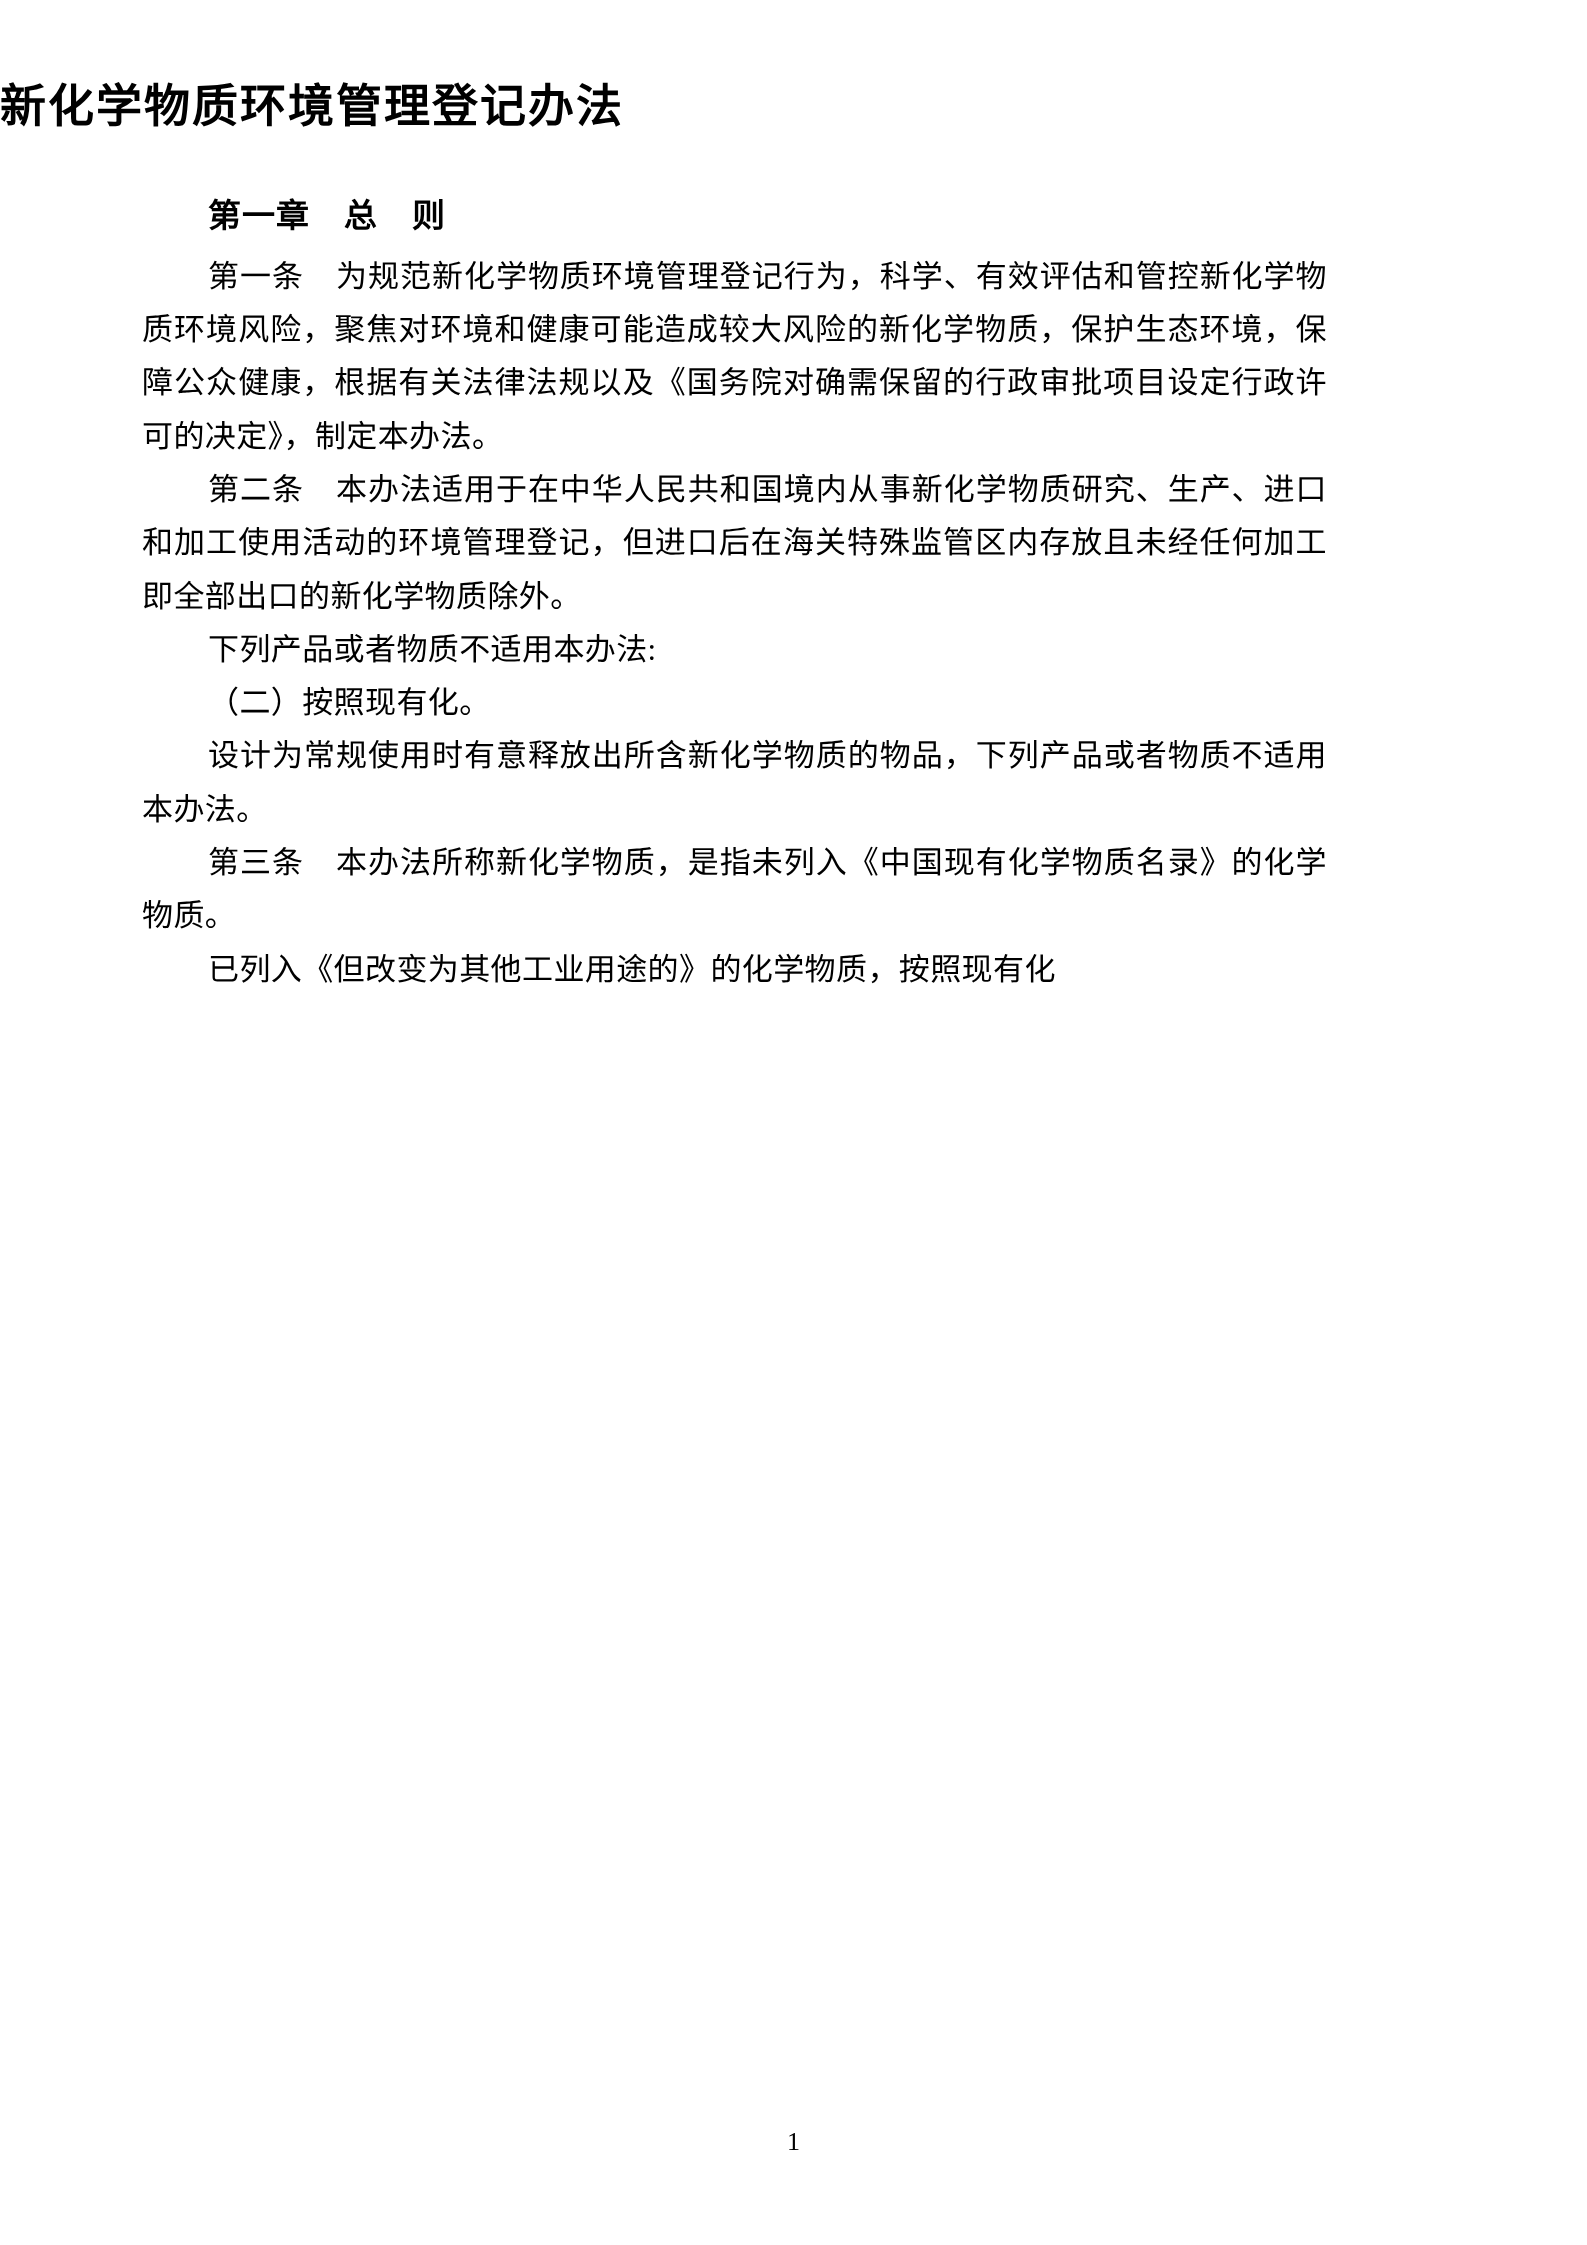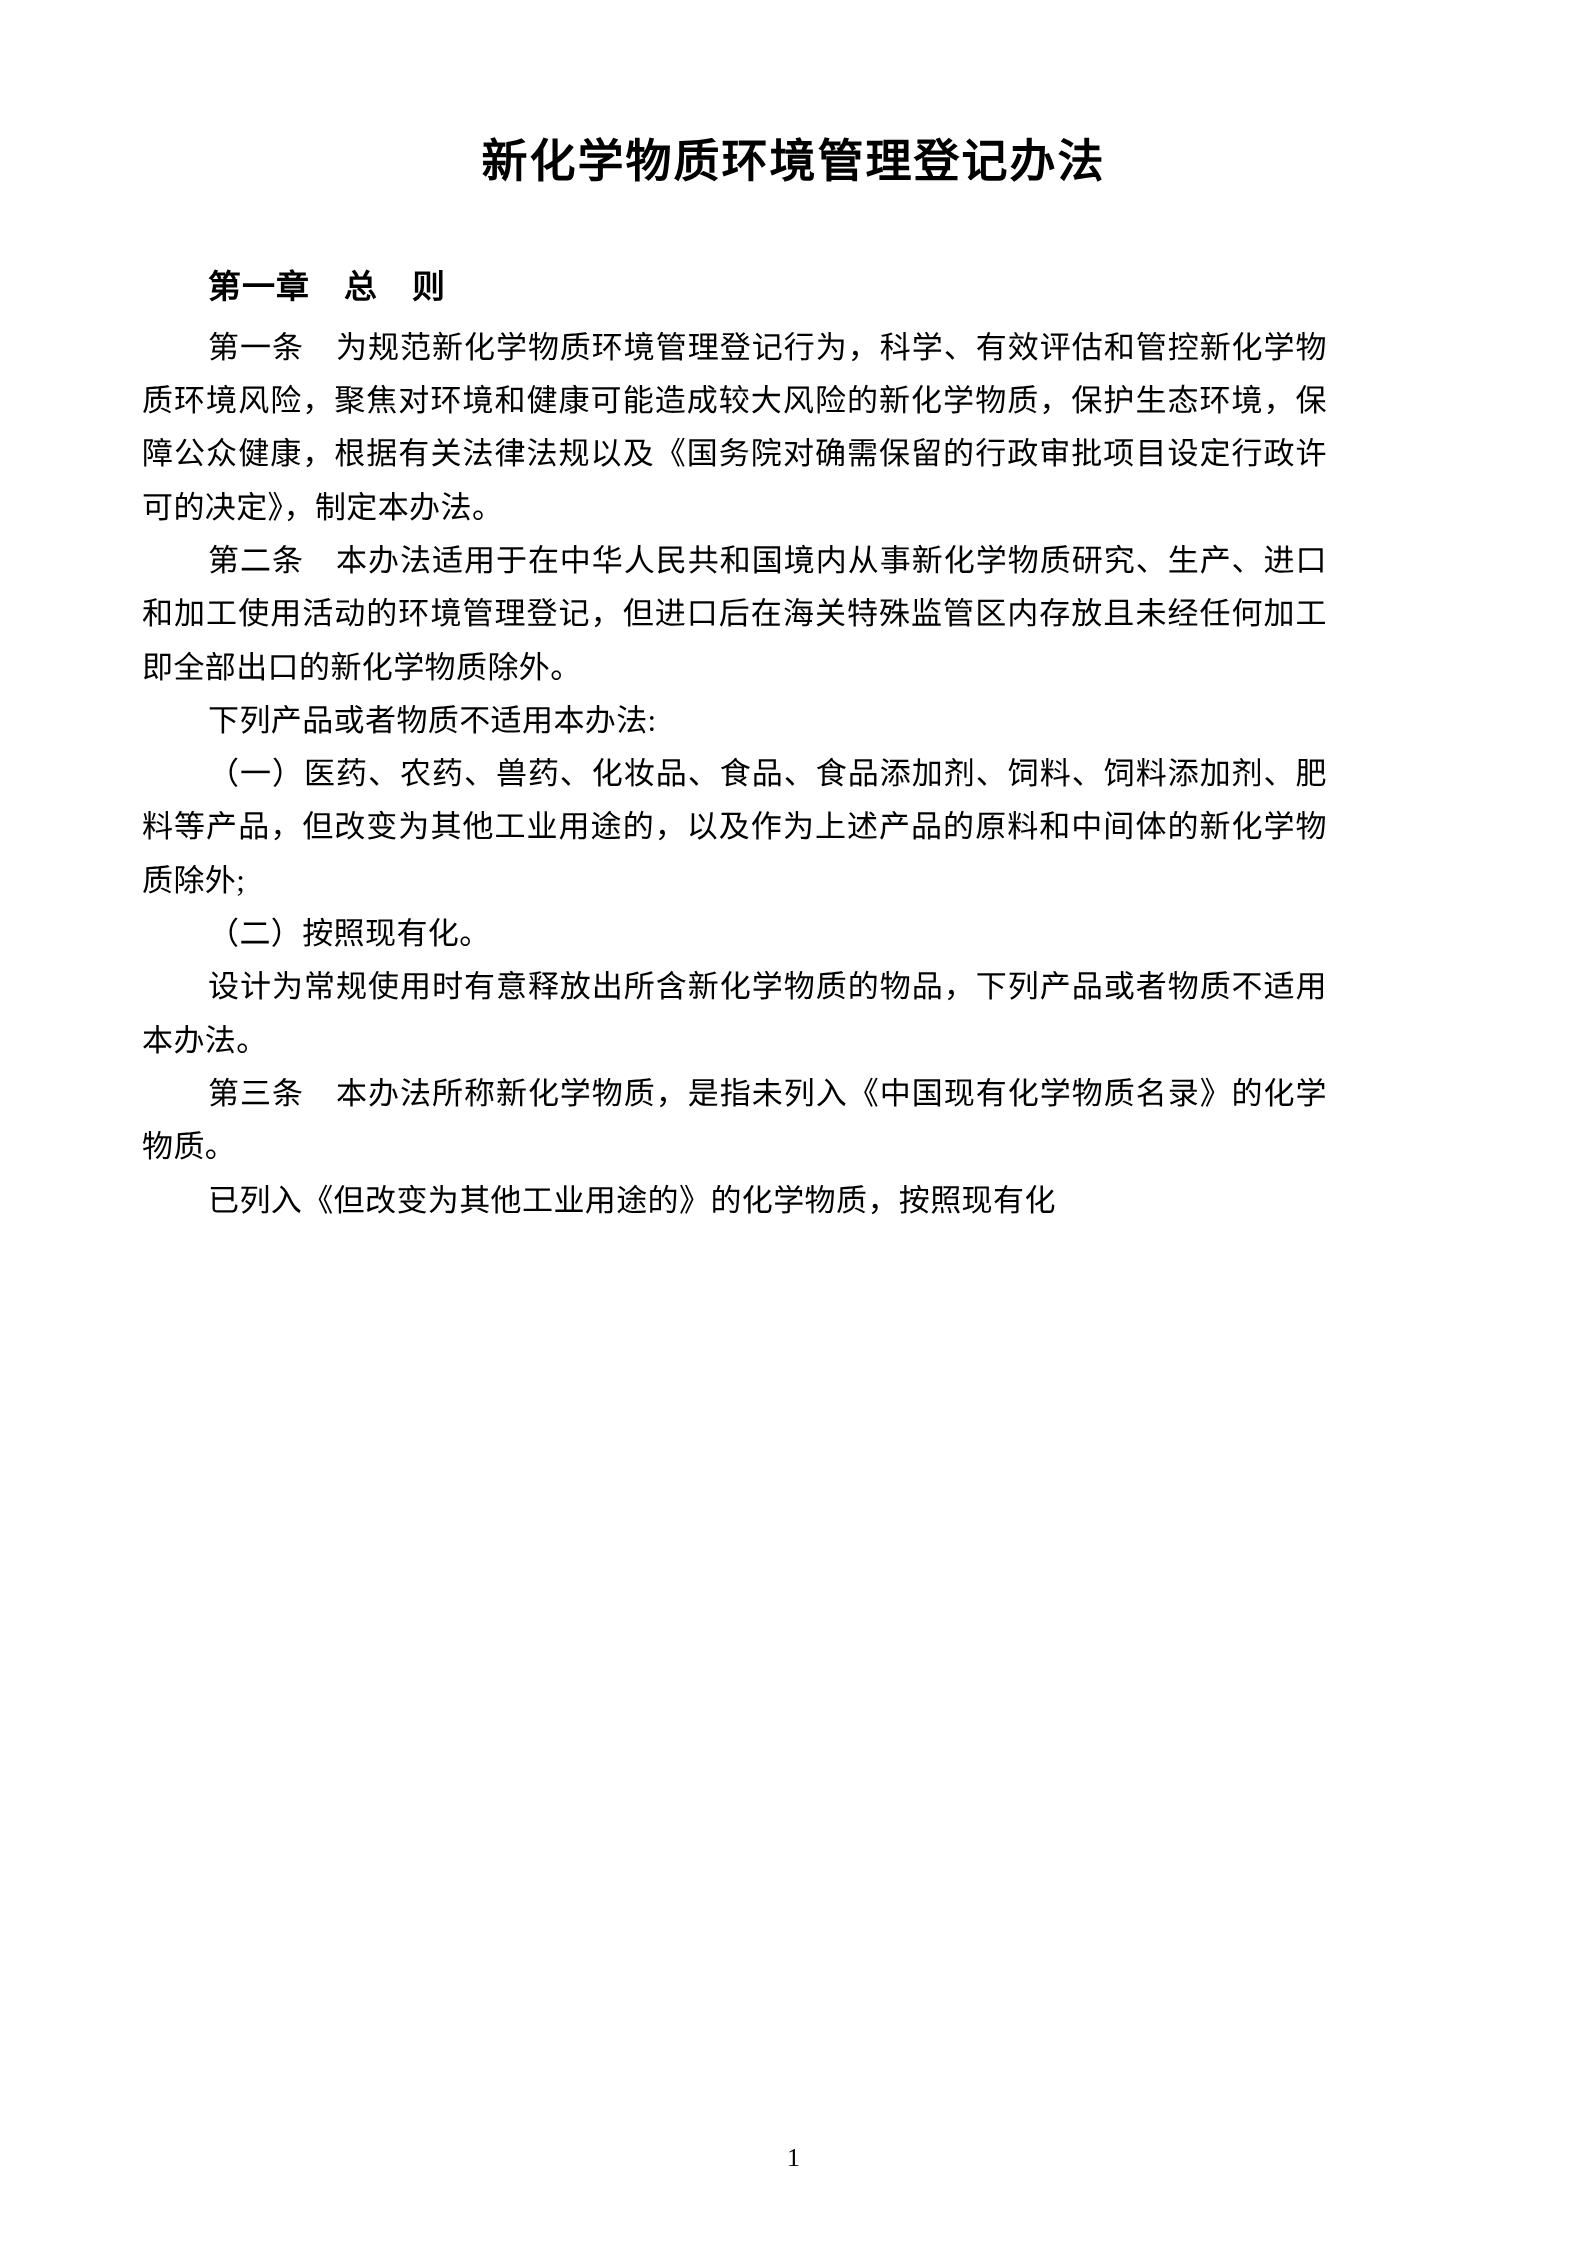--- a/index.html
+++ b/index.html
@@ -16,26 +16,25 @@
     overflow: hidden;
   }
   .page {
     box-sizing: border-box;
     width: 1587px;
     height: 2245px;
     padding: 0;
     position: relative;
   }
   .doc-title {
-    text-align: center;
     font-size: 46px;
     font-weight: bold;
     letter-spacing: 2px;
-    margin: 16px;
-    padding-top: 118px;
+    margin: 0;
+    padding-top: 79px;
     line-height: 1.2;
     font-family: "Liberation Serif", "DejaVu Serif", serif;
   }
   .body-block {
     margin: 0 auto;
     padding-top: 56px;
     width: 1185px;
     padding-left: 84px;
     padding-right: 202px;
     box-sizing: content-box;
@@ -79,21 +78,20 @@
   <h1 class="doc-title">新化学物质环境管理登记办法</h1>
 
   <div class="body-block">
     <div class="content">
 
       <p class="chapter-heading">第一章　总　则</p>
 
       <p class="para">第一条　为规范新化学物质环境管理登记行为，科学、有效评估和管控新化学物质环境风险，聚焦对环境和健康可能造成较大风险的新化学物质，保护生态环境，保障公众健康，根据有关法律法规以及《国务院对确需保留的行政审批项目设定行政许可的决定》，制定本办法。</p>
       <p class="para">第二条　本办法适用于在中华人民共和国境内从事新化学物质研究、生产、进口和加工使用活动的环境管理登记，但进口后在海关特殊监管区内存放且未经任何加工即全部出口的新化学物质除外。</p>
       <p class="para">下列产品或者物质不适用本办法:</p>
-      <p class="para">（一）医药、农药、兽药、化妆品、食品、食品添加剂、饲料、饲料添加剂、肥料等产品，但改变为其他工业用途的，以及作为上述产品的原料和中间体的新化学物质除外;</p>
       <p class="para">（二）按照现有化。</p>
       <p class="para">设计为常规使用时有意释放出所含新化学物质的物品，下列产品或者物质不适用本办法。</p>
       <p class="para">第三条　本办法所称新化学物质，是指未列入《中国现有化学物质名录》的化学物质。</p>
       <p class="para">已列入《但改变为其他工业用途的》的化学物质，按照现有化</p>
 
     </div>
   </div>
 
   <div class="page-number">1</div>
 

